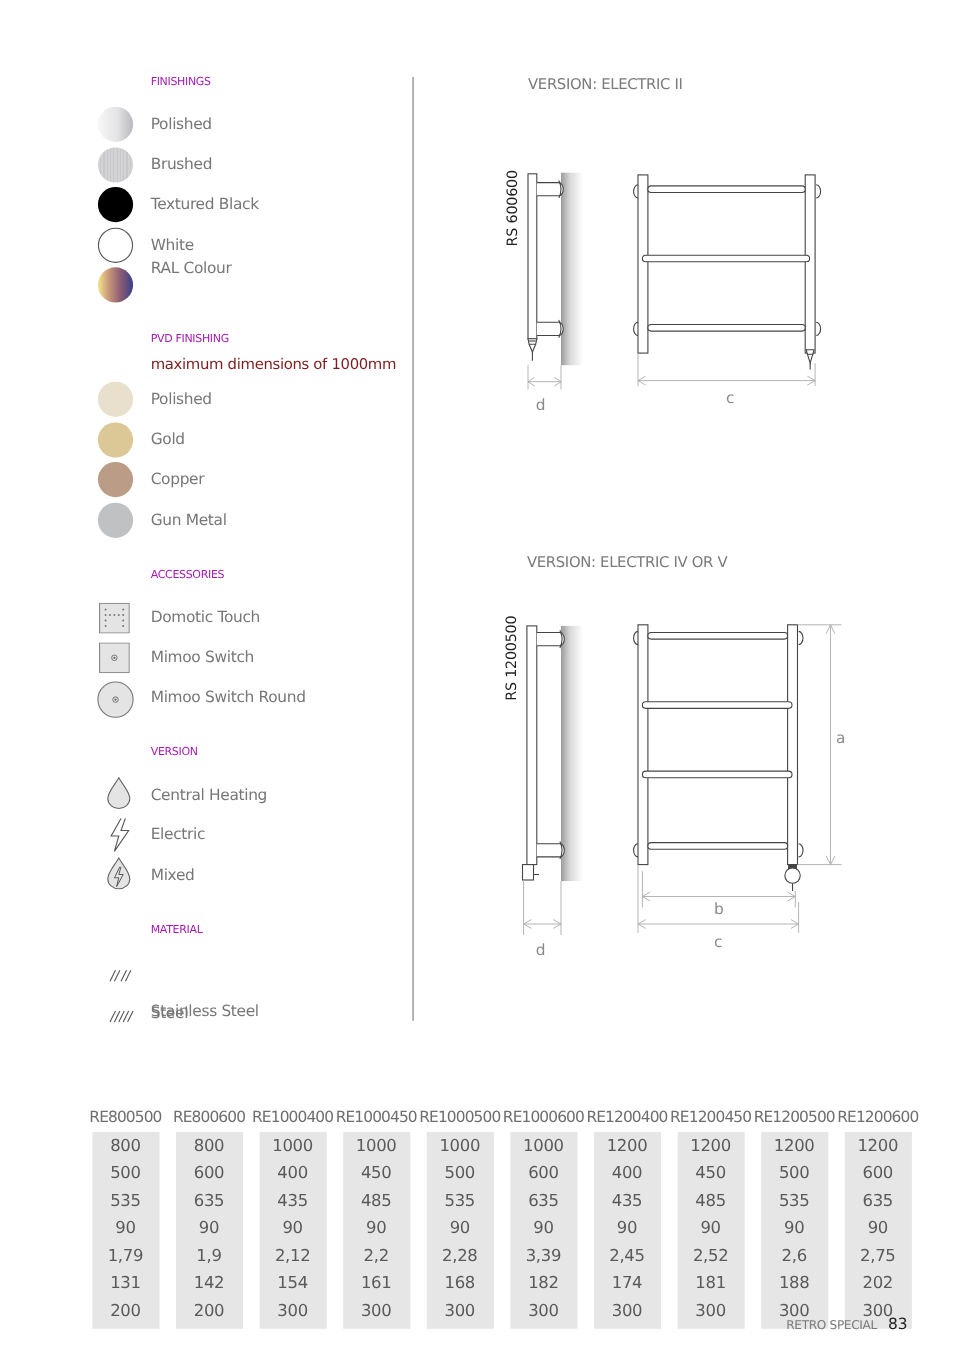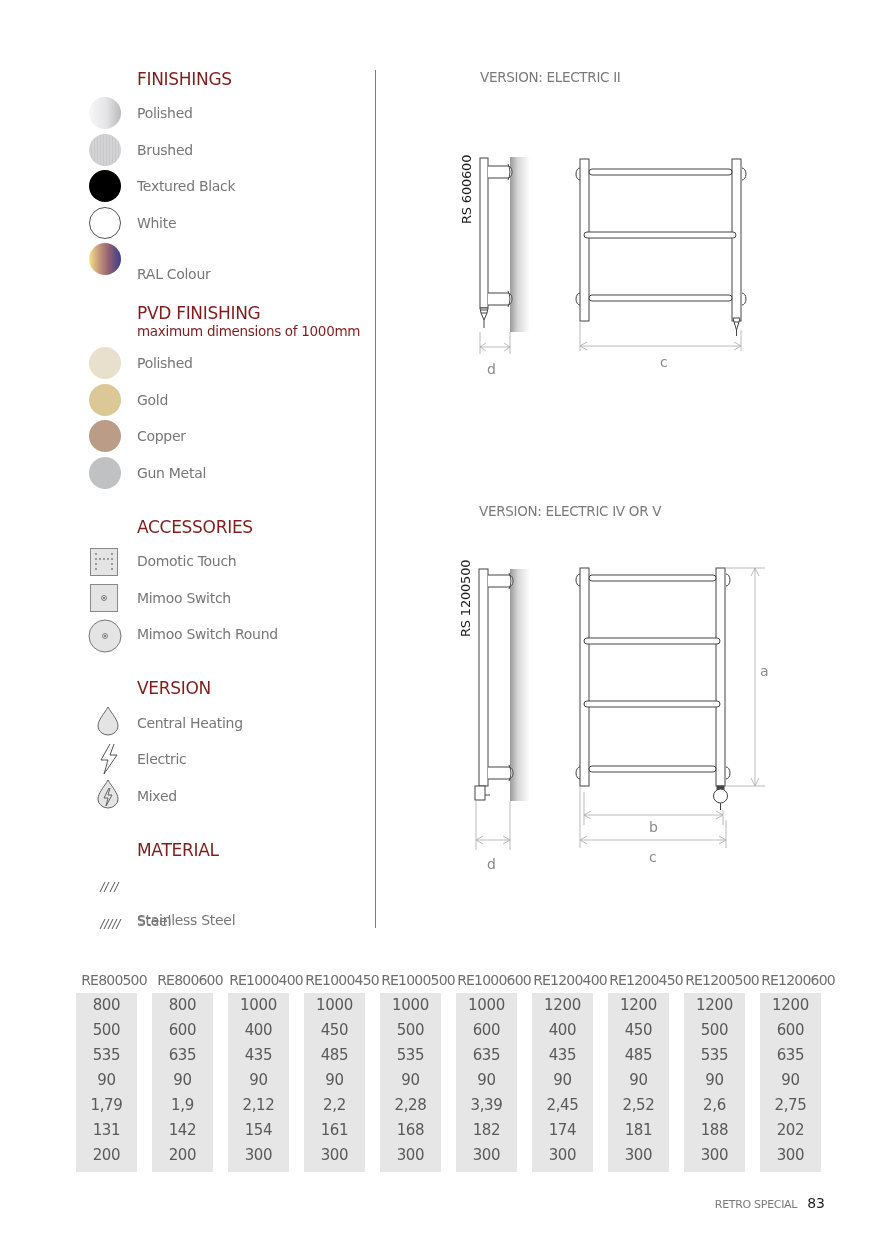--- a/index.html
+++ b/index.html
@@ -8,22 +8,22 @@
       background: #ffffff;
       font-family: "DejaVu Sans", sans-serif;
       position: relative;
       overflow: hidden;
       color: #6b6b6b;
     }
     .abs { position: absolute; }
     .heading {
       position: absolute;
       left: 137px;
-      font-size: 17px;
-      color: #7f1d1d;
+      font-size: 10px;
+      color: #a21caf;
       letter-spacing: -0.3px;
       white-space: nowrap;
     }
     .subheading {
       position: absolute;
       left: 137px;
       font-size: 13.5px;
       color: #7f1d1d;
       letter-spacing: -0.3px;
       white-space: nowrap;
@@ -73,21 +73,21 @@
     }
     
     .table {
       position: absolute;
       left: 76px; top: 968px;
       width: 760px;
       display: flex;
     }
     .col {
       width: 76.3px;
-      display: flex; flex-direction: column; 
+      display: flex; flex-direction: column; align-items: center; margin-top: 36px;
     }
     .col-head {
       font-size: 14px;
       color: #6e6e6e;
       letter-spacing: -0.8px;
       white-space: nowrap;
       height: 25px;
       line-height: 25px;
       text-align: center;
     }
@@ -130,21 +130,21 @@
   <div class="swatch" style="top:134px; background: repeating-linear-gradient(90deg,#d3d3d5 0px,#d3d3d5 2px,#c8c8ca 2px,#c8c8ca 3px);"></div>
   <div class="item-label" style="top:142px">Brushed</div>
 
   <div class="swatch" style="top:170px; background:#000;"></div>
   <div class="item-label" style="top:178px">Textured Black</div>
 
   <div class="swatch" style="top:207px; background:#fff; border:1px solid #555;"></div>
   <div class="item-label" style="top:215px">White</div>
 
   <div class="swatch" style="top:243px; background: linear-gradient(90deg,#f3e58a 0%,#c99a7a 30%,#8b5b74 65%,#3a3f8c 100%);"></div>
-  <div class="item-label" style="top:266px">RAL Colour</div>
+  <div class="item-label" style="top:236px">RAL Colour</div>
 
   <div class="heading" style="top:303px">PVD FINISHING</div>
   <div class="subheading" style="top:323px">maximum dimensions of 1000mm</div>
 
   <div class="swatch" style="top:347px; background:#e8e0cc;"></div>
   <div class="item-label" style="top:355px">Polished</div>
 
   <div class="swatch" style="top:384px; background:#dcc896;"></div>
   <div class="item-label" style="top:392px">Gold</div>
 

